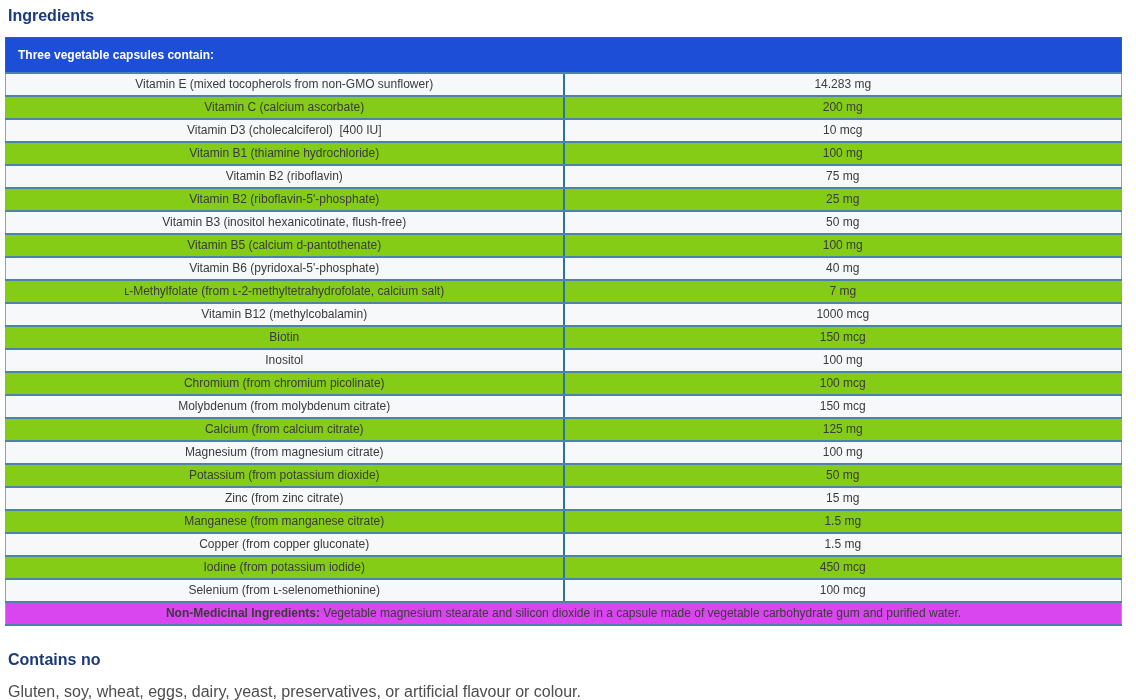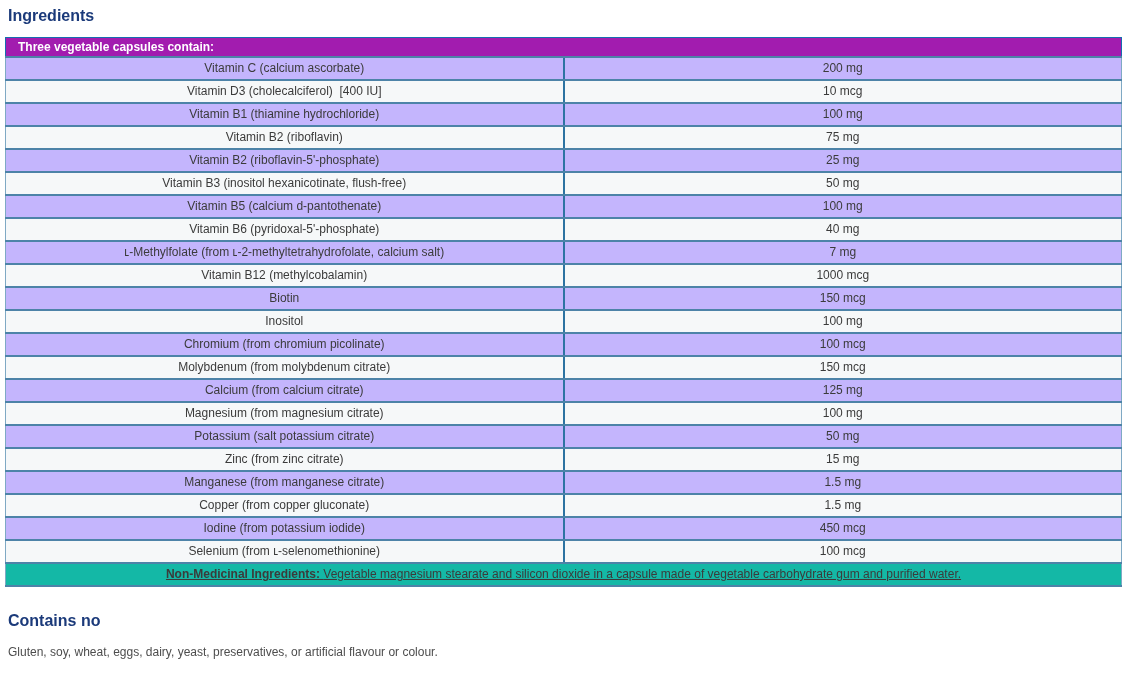--- a/index.html
+++ b/index.html
@@ -23,74 +23,77 @@
     margin: 2px 0 0 0;
     line-height: 19px;
   }
   .ingredients-table {
     border-collapse: collapse;
     width: 1117px;
     margin: 12px 0 0 -3px;
     table-layout: fixed;
   }
   .ingredients-table th {
-    background: #a21caf;
+    background: #1d4ed8;
     color: #ffffff;
     font-size: 12px;
     font-weight: bold;
     text-align: left;
-    padding: 2px 12px;
+    padding: 10px 12px;
     border: 1px solid #156daf;
   }
   .ingredients-table td {
     font-size: 12px;
     color: #3b3b3b;
     text-align: center;
     padding: 3px 8px;
     line-height: 15px;
     border-top: 2px solid #4d83a8;
     border-bottom: 2px solid #4d83a8;
     border-left: 1px solid #7fa9c4;
     border-right: 1px solid #7fa9c4;
     white-space: pre-wrap;
   }
   .ingredients-table tr.odd td { background: #f6f8f9; }
-  .ingredients-table tr.even td { background: #c4b5fd; }
+  .ingredients-table tr.even td { background: #84cc16; }
   .amount-cell {
     width: 215px;
     border-left: 2px solid #2d73a2 !important;
   }
   .footer-cell {
-    background: #14b8a6;
+    background: #d946ef;
     text-align: center;
-    text-decoration: underline;
   }
   .footer-cell b { color: #3b3b3b; }
   .contains-heading { margin-top: 24px; }
   .contains-text {
-    font-size: 12px;
+    font-size: 16px;
     color: #4d4d4d;
     margin: 15px 0 0 0;
     line-height: 15px;
   }
 </style>
 </head>
 <body>
 
 <div class="page">
 
   <h2 class="section-heading">Ingredients</h2>
 
   <table class="ingredients-table">
     <thead>
       <tr>
         <th colspan="2">Three vegetable capsules contain:</th>
       </tr>
     </thead>
     <tbody id="table-body">
+        <tr class="odd">
+          <td class="name-cell">Vitamin E (mixed tocopherols from non-GMO sunflower)</td>
+          <td class="amount-cell">14.283 mg</td>
+        </tr>
         <tr class="even">
           <td class="name-cell">Vitamin C (calcium ascorbate)</td>
           <td class="amount-cell">200 mg</td>
         </tr>
         <tr class="odd">
           <td class="name-cell">Vitamin D3 (cholecalciferol)&nbsp; [400 IU]</td>
           <td class="amount-cell">10 mcg</td>
         </tr>
         <tr class="even">
           <td class="name-cell">Vitamin B1 (thiamine hydrochloride)</td>
@@ -142,21 +145,21 @@
         </tr>
         <tr class="even">
           <td class="name-cell">Calcium (from calcium citrate)</td>
           <td class="amount-cell">125 mg</td>
         </tr>
         <tr class="odd">
           <td class="name-cell">Magnesium (from magnesium citrate)</td>
           <td class="amount-cell">100 mg</td>
         </tr>
         <tr class="even">
-          <td class="name-cell">Potassium (salt potassium citrate)</td>
+          <td class="name-cell">Potassium (from potassium dioxide)</td>
           <td class="amount-cell">50 mg</td>
         </tr>
         <tr class="odd">
           <td class="name-cell">Zinc (from zinc citrate)</td>
           <td class="amount-cell">15 mg</td>
         </tr>
         <tr class="even">
           <td class="name-cell">Manganese (from manganese citrate)</td>
           <td class="amount-cell">1.5 mg</td>
         </tr>

